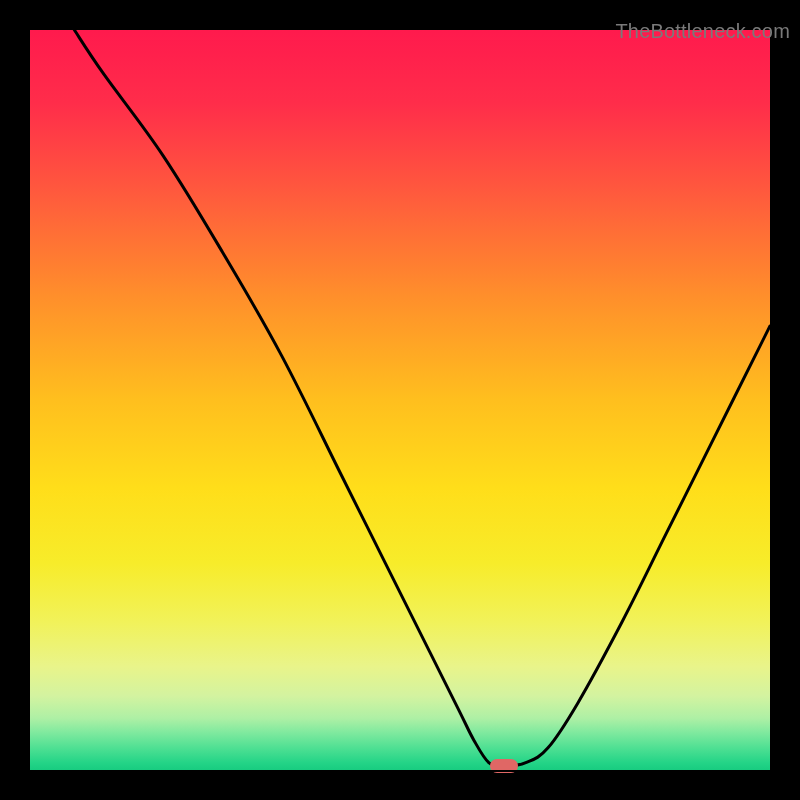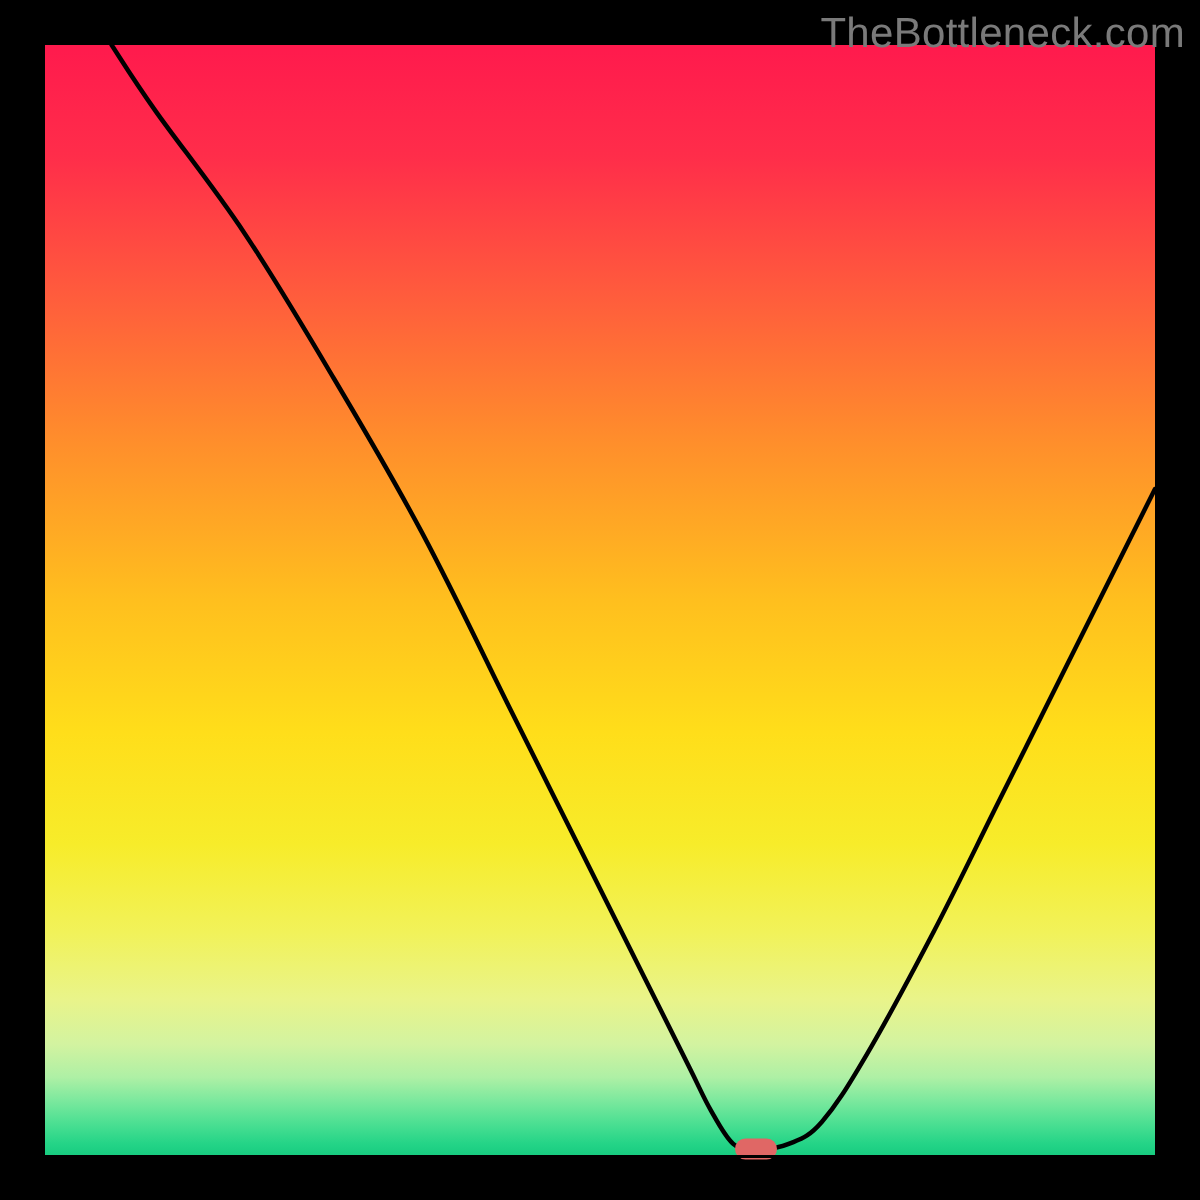--- a/index.html
+++ b/index.html
@@ -58,24 +58,24 @@
   .marker {
     position: absolute;
     width: 28px;
     height: 14px;
     border-radius: 7px;
     background: #e06765;
     transform: translate(-50%, -50%);
   }
   .watermark {
     position: absolute;
-    top: 6px;
+    top: 20px;
     right: 10px;
     color: #7a7a7a;
-    font-size: 28px;
+    font-size: 20px;
     letter-spacing: 0.2px;
   }
 </style>
 </head>
 <body>
 
 <div class="frame">
   <div class="plot-area">
     <svg class="curve" viewBox="0 0 740 740" preserveAspectRatio="none">
       <path d="M 44.4 0.0 C 49.7 8.0, 58.0 21.8, 74.0 44.4 C 90.0 67.0, 111.9 93.8, 133.2 125.8 C 154.5 157.8, 171.1 186.0, 192.4 222.0 C 213.7 258.0, 230.3 285.6, 251.6 325.6 C 272.9 365.6, 292.2 406.7, 310.8 444.0 C 329.4 481.3, 339.2 500.8, 355.2 532.8 C 371.2 564.8, 386.3 595.0, 399.6 621.6 C 412.9 648.2, 421.2 664.8, 429.2 680.8 C 437.2 696.8, 438.7 701.1, 444.0 710.4 C 449.3 719.7, 453.5 727.9, 458.8 732.6 C 464.1 737.3, 466.9 736.3, 473.6 736.3 C 480.3 736.3, 487.8 735.9, 495.8 732.6 C 503.8 729.3, 508.7 728.5, 518.0 717.8 C 527.3 707.1, 534.3 696.0, 547.6 673.4 C 560.9 650.8, 576.0 622.6, 592.0 592.0 C 608.0 561.4, 620.4 535.2, 636.4 503.2 C 652.4 471.2, 662.2 451.7, 680.8 414.4 C 699.4 377.1, 729.3 317.3, 740.0 296.0" fill="none" stroke="#000000" stroke-width="3" stroke-linecap="round" stroke-linejoin="round"></path>

